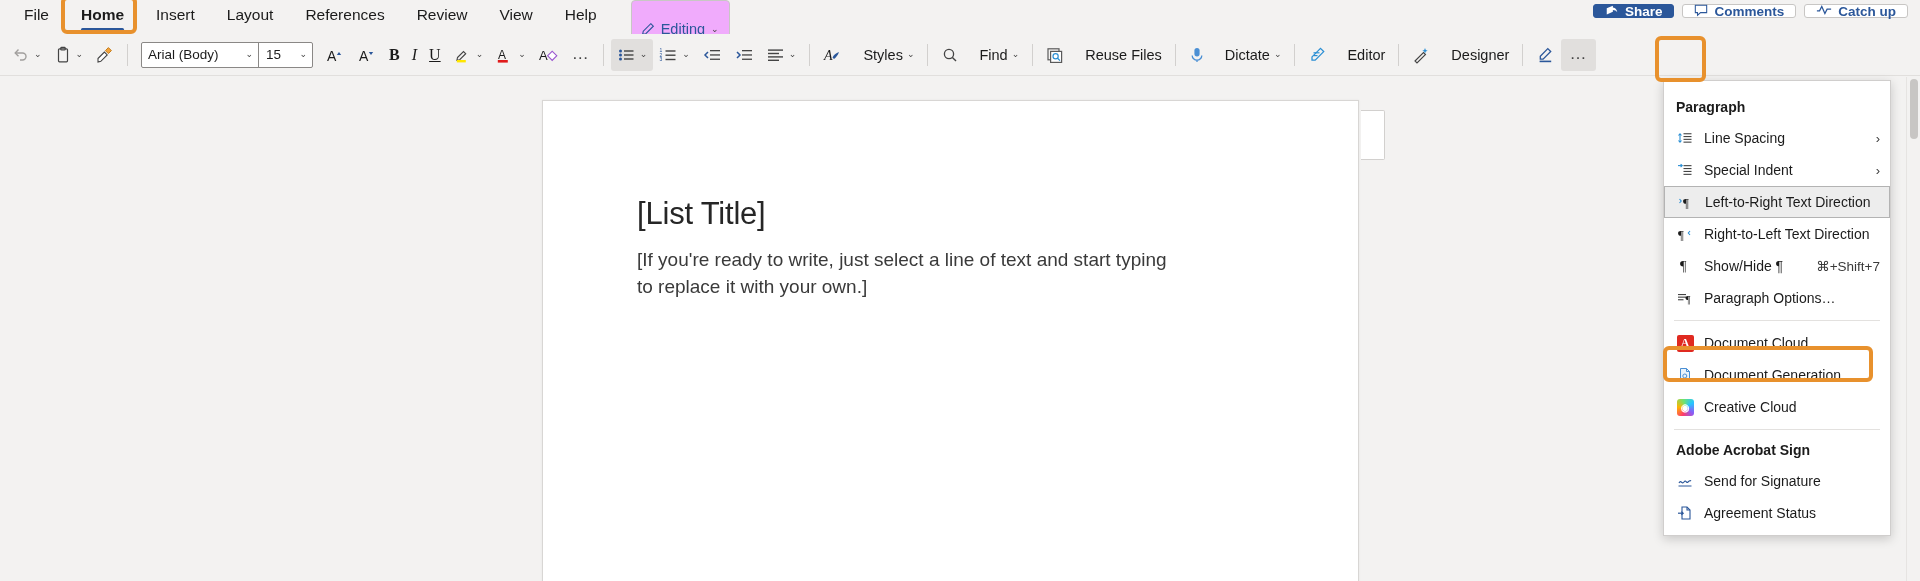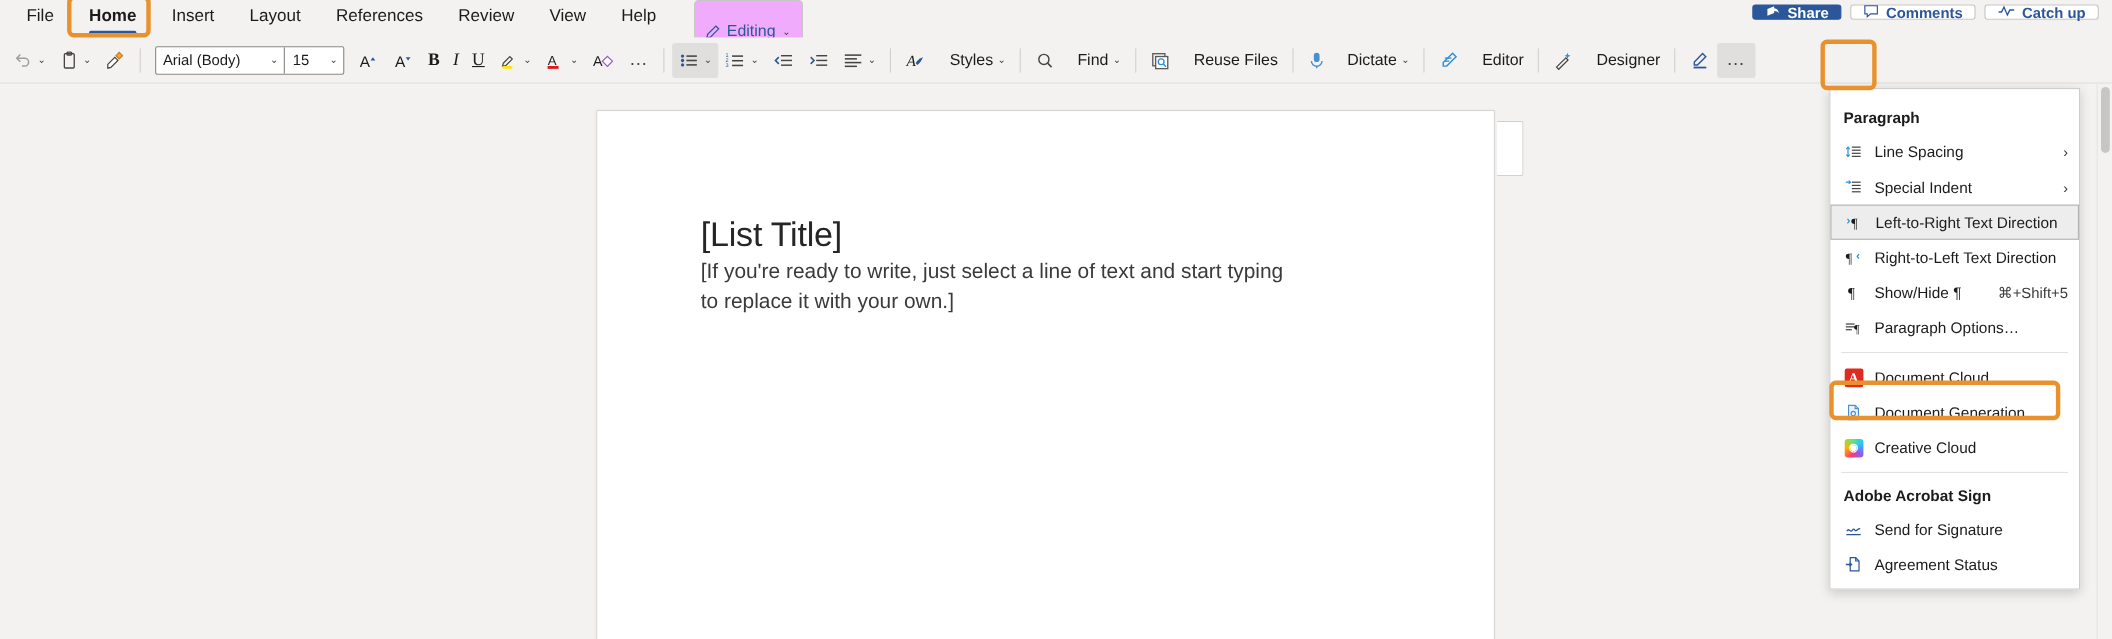--- a/index.html
+++ b/index.html
@@ -132,21 +132,21 @@
   .side-tab {
     position:absolute; left:1361px; top:33px;
     width:24px; height:50px;
     background:#fff; border:1px solid #d2d0ce;
     border-left:none; border-radius:0 2px 2px 0;
   }
   .doc-body { padding: 96px 0 0 94px; width: 640px; }
   .doc-title {
     font-family:"Liberation Sans", sans-serif;
     font-size:31px; color:#262626; font-weight:400;
-    letter-spacing:-0.2px; margin:0 0 4px 0; line-height:1.1;
+    letter-spacing:-0.2px; margin:0 0 16px 0; line-height:1.1;
   }
   .doc-para {
     font-size:19px; color:#3a3a3a; line-height:1.42; margin:0 0 18px 0;
     max-width:600px;
   }
   .doc-list { margin:0; padding:0; list-style:none; }
   .doc-list li {
     position:relative; font-size:19px; color:#3a3a3a;
     line-height:1.42; margin:0 0 16px 0; padding-left:28px; max-width:600px;
   }
@@ -556,21 +556,21 @@
       <span class="mi-label">Right-to-Left Text Direction</span>
     </div>
 
     <div class="menu-item">
       <span class="mi-icon">
         <svg width="16" height="16" viewBox="0 0 16 16">
             <text x="3" y="13" font-family="Liberation Serif, serif" font-size="14" fill="#1b1b1b">¶</text>
           </svg>
       </span>
       <span class="mi-label">Show/Hide ¶</span>
-      <span class="mi-accel">⌘+Shift+5</span>
+      <span class="mi-accel">⌘+Shift+7</span>
     </div>
 
     <div class="menu-item">
       <span class="mi-icon">
         <svg width="16" height="16" viewBox="0 0 16 16">
             <rect x="1" y="4" width="8" height="1.1" fill="#444"></rect>
             <rect x="1" y="6.6" width="8" height="1.1" fill="#444"></rect>
             <rect x="1" y="9.2" width="5.5" height="1.1" fill="#444"></rect>
             <text x="8.5" y="13" font-family="Liberation Serif, serif" font-size="11" fill="#1b1b1b">¶</text>
           </svg>

